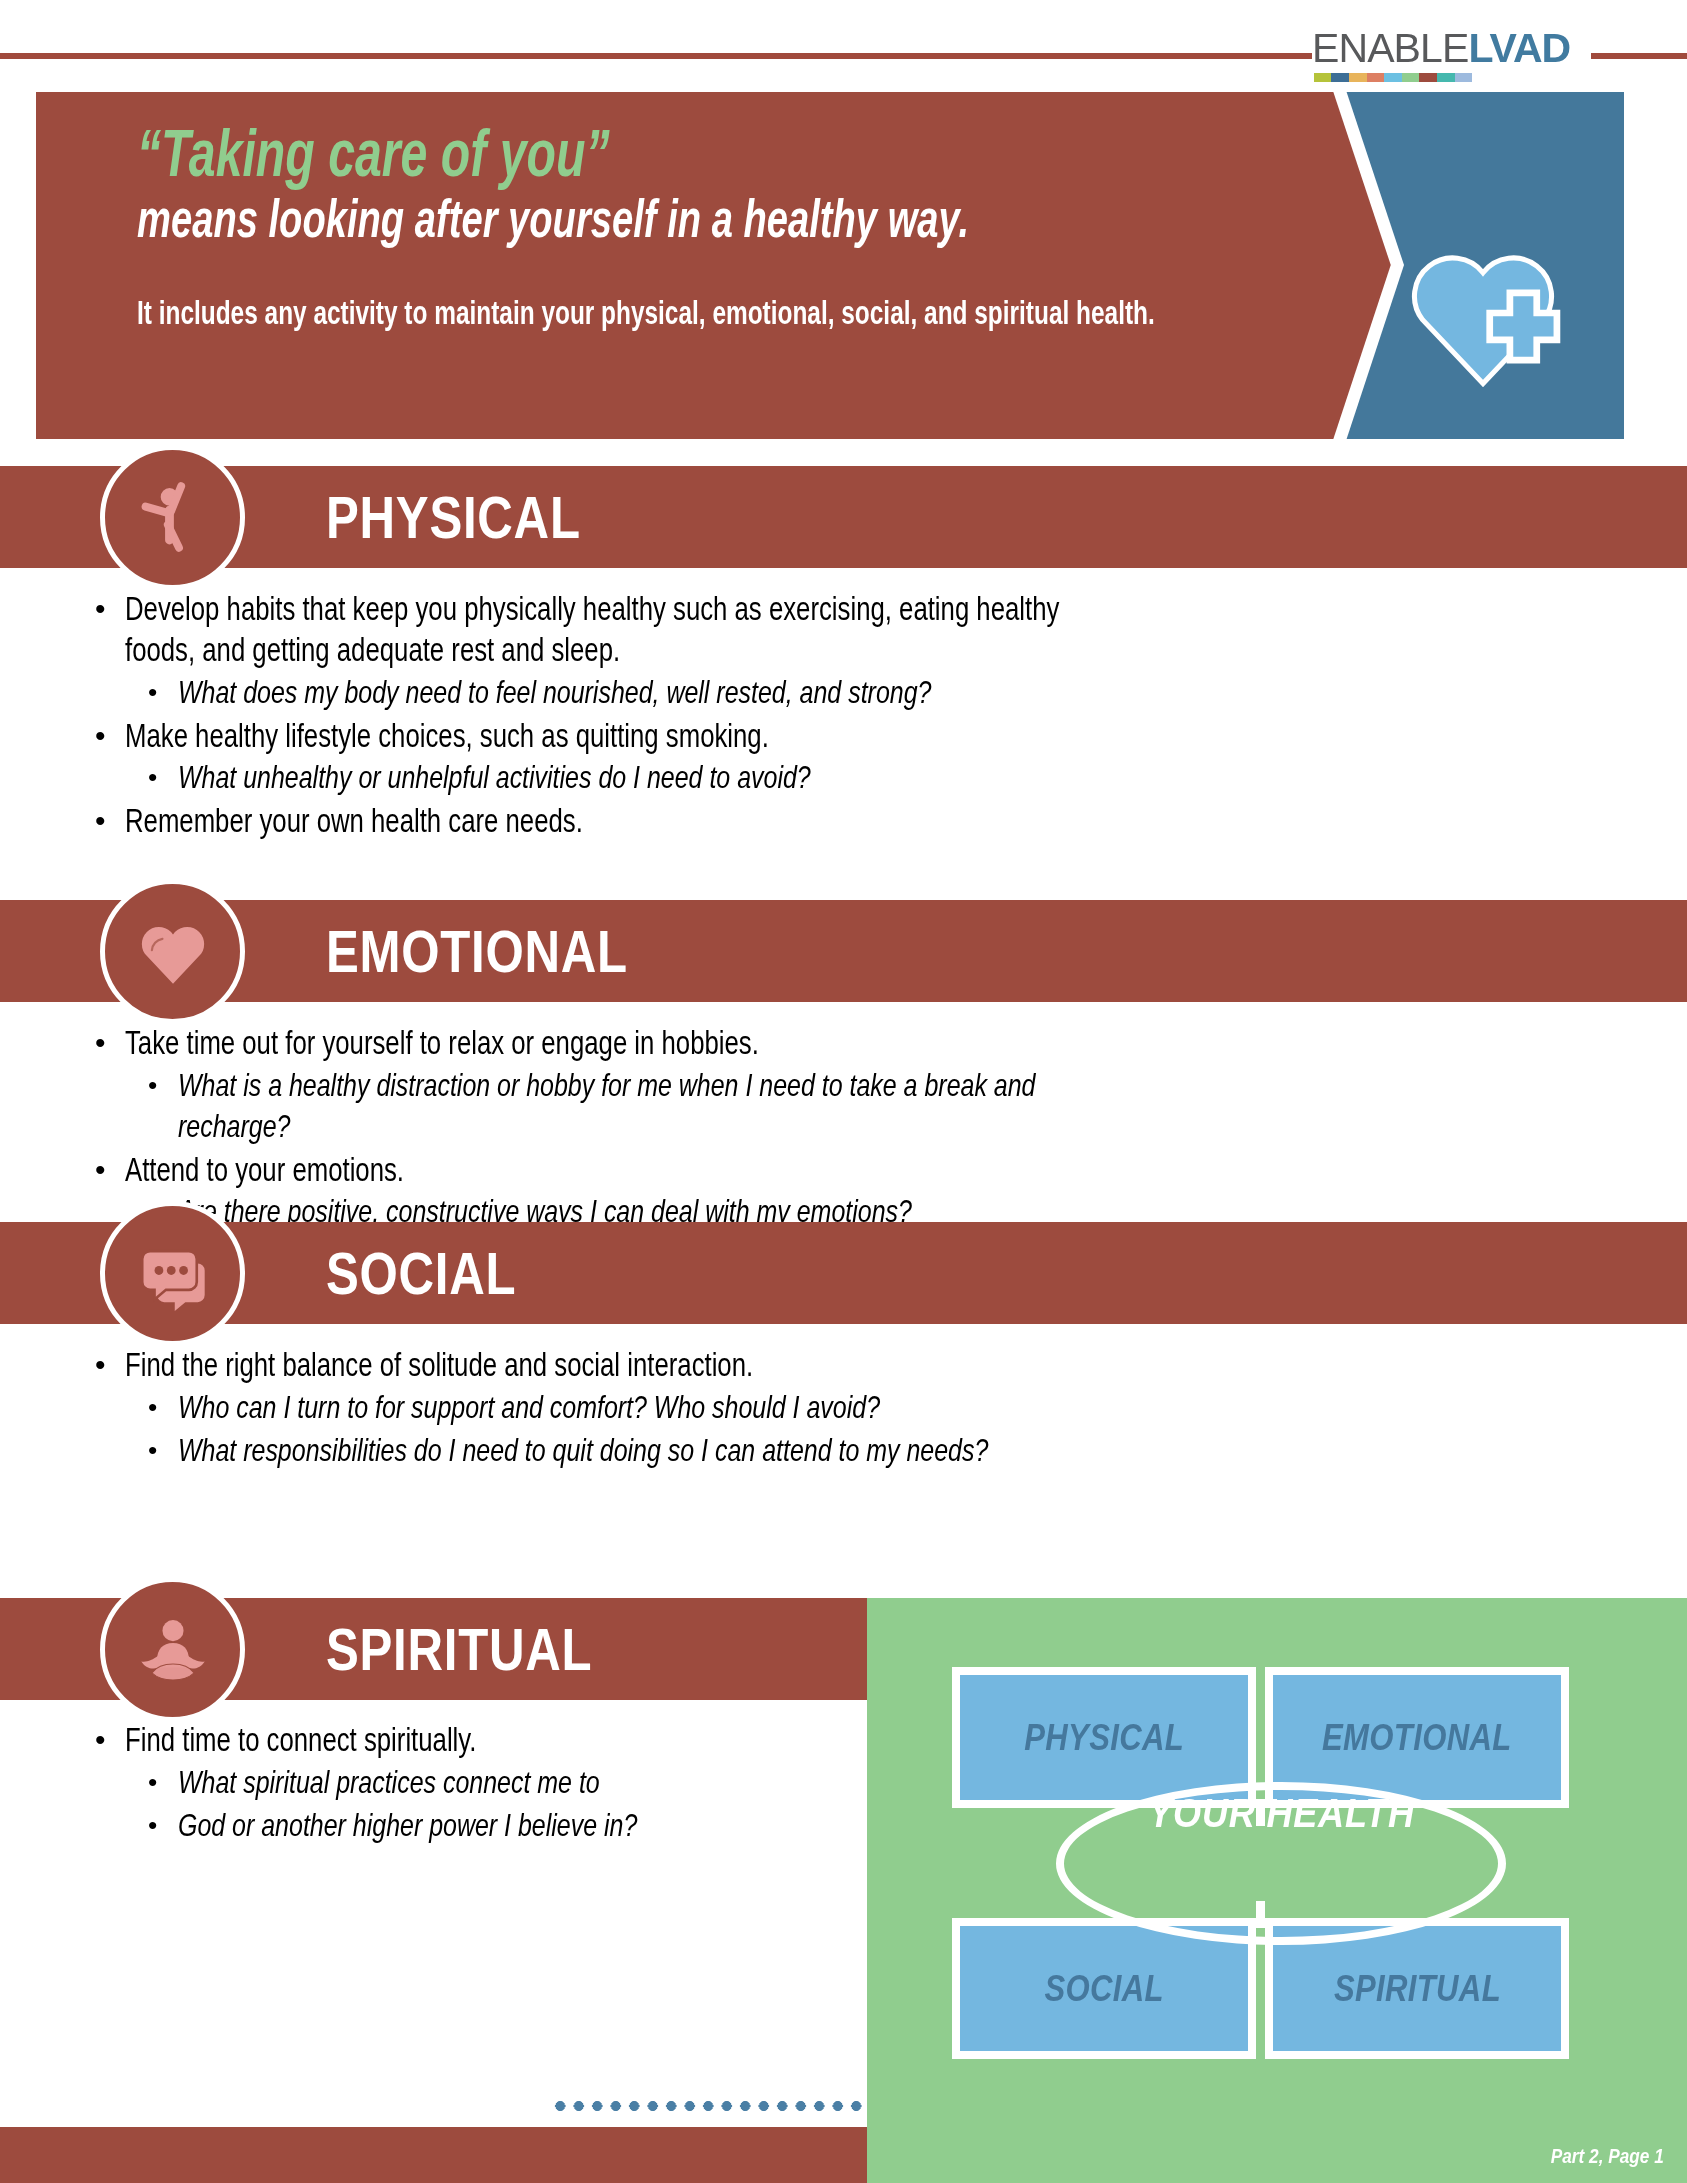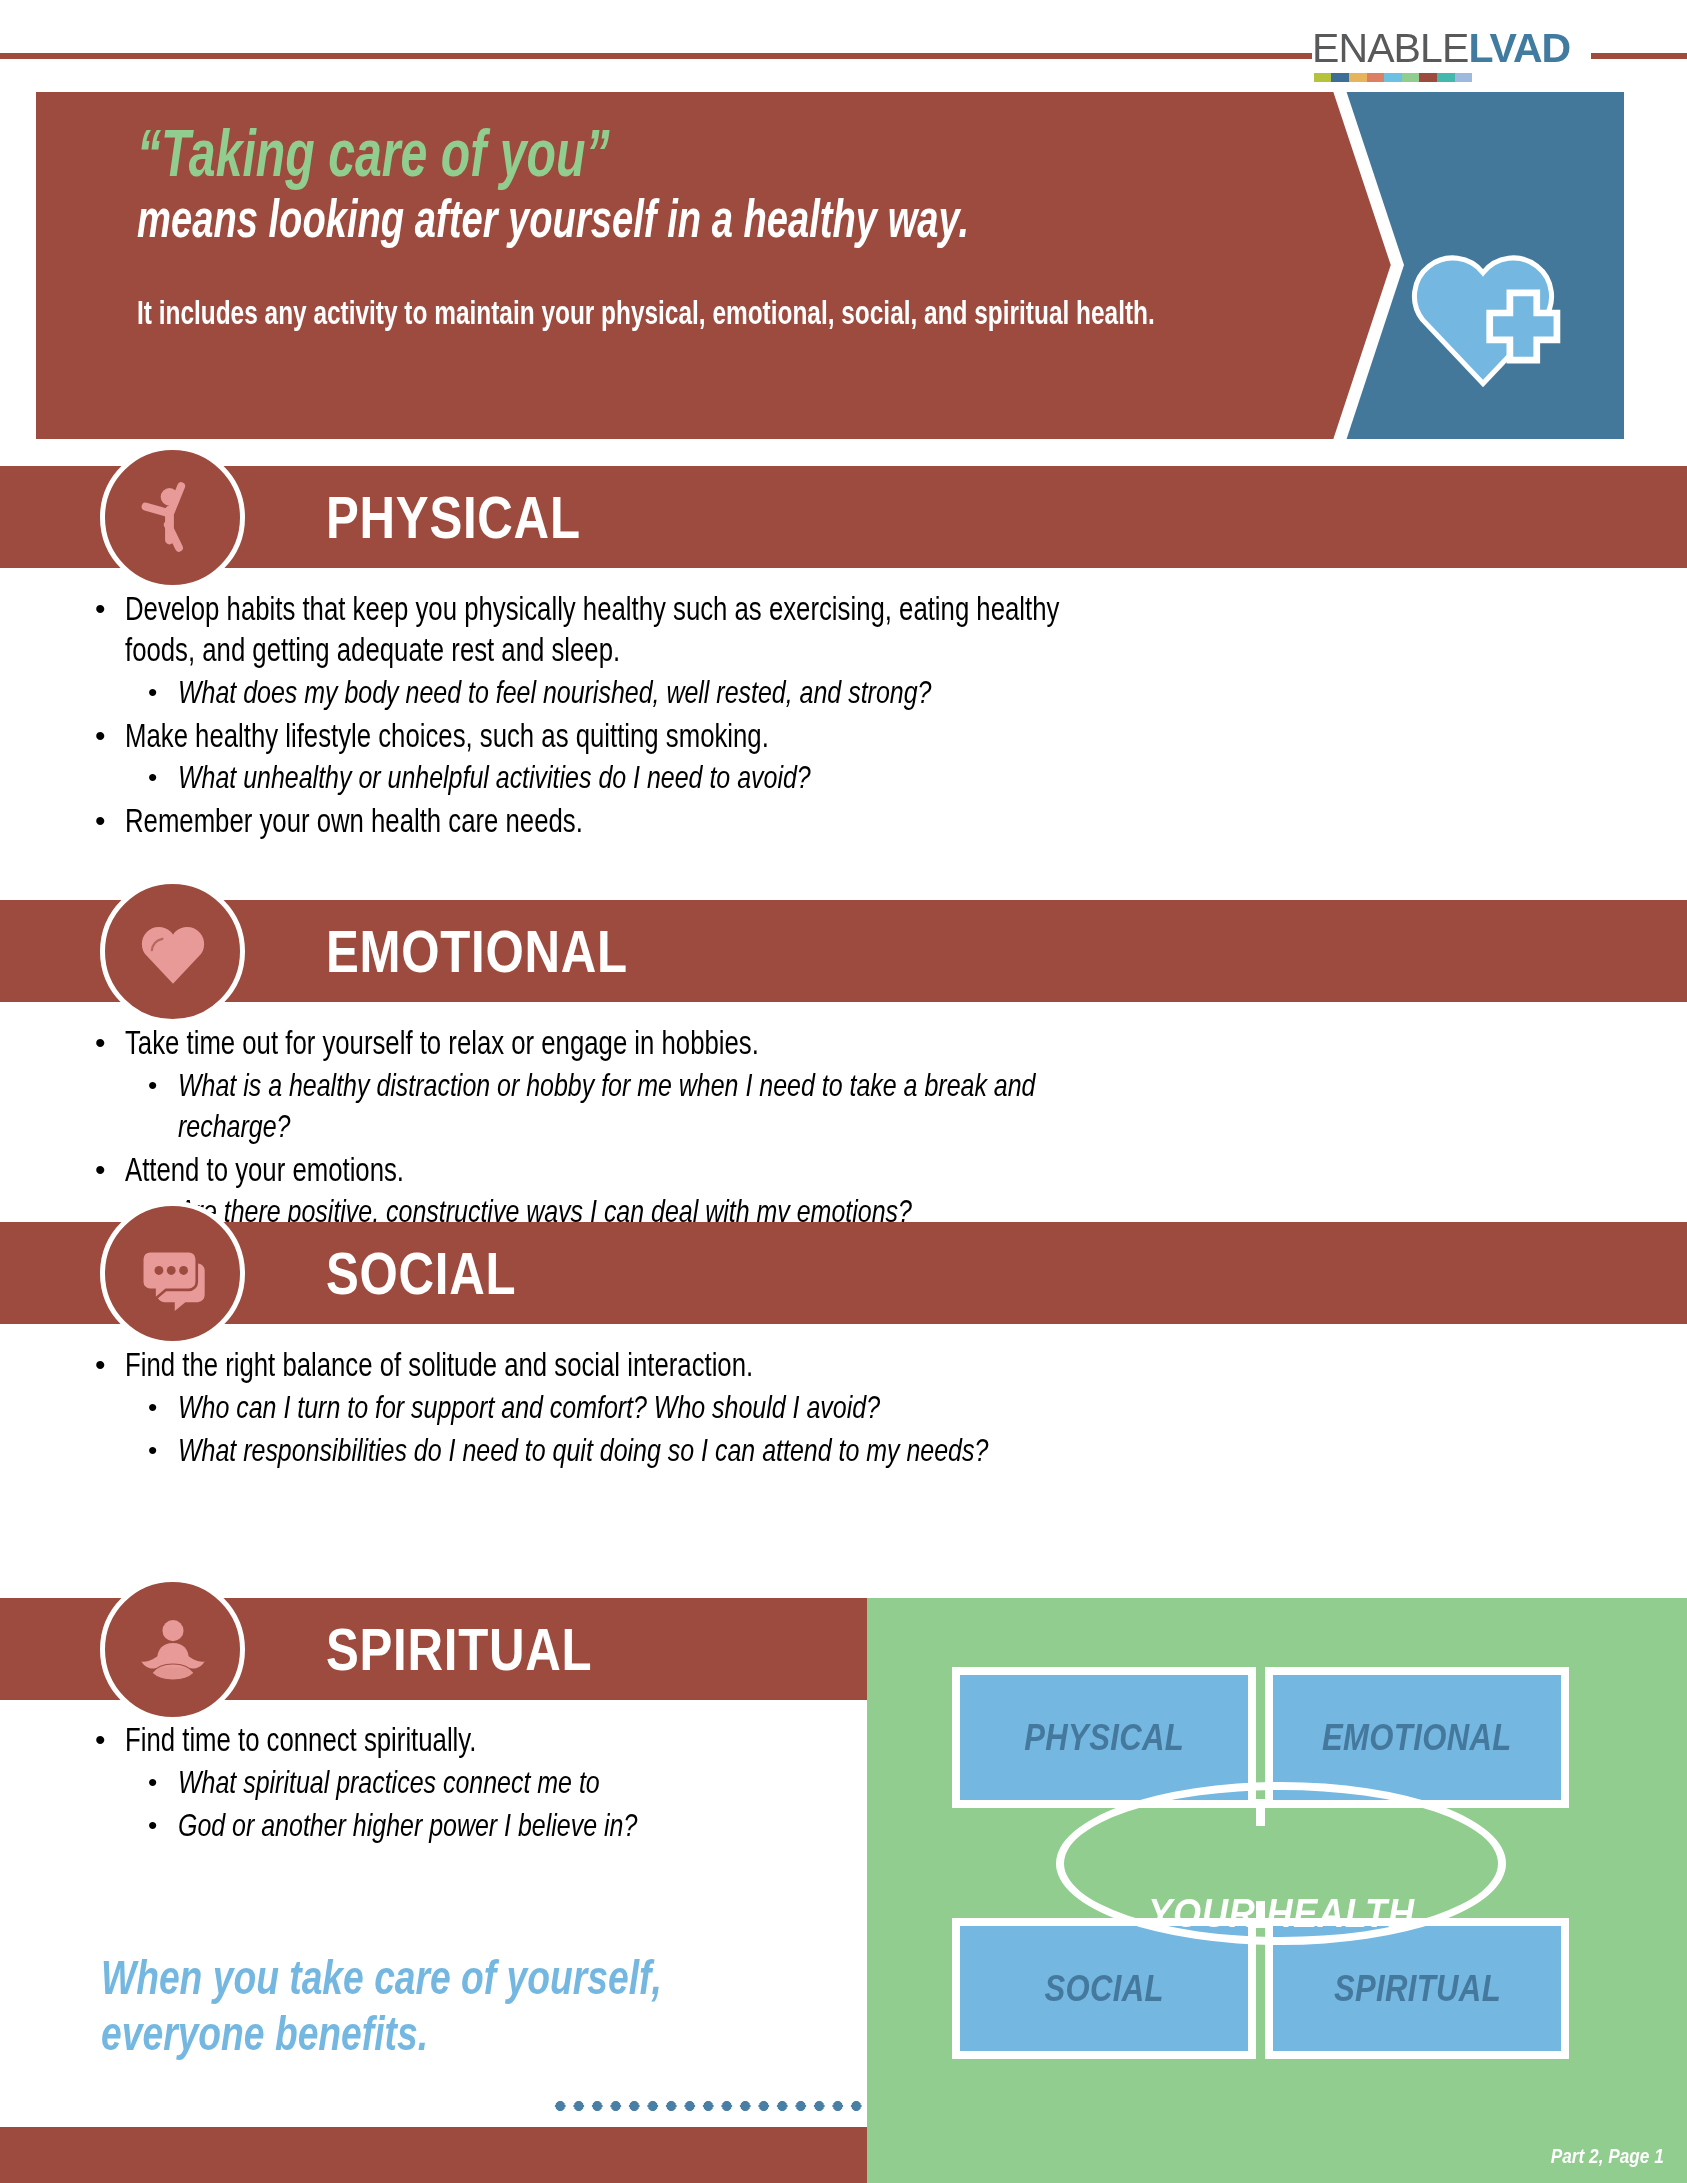--- a/index.html
+++ b/index.html
@@ -273,21 +273,21 @@
   .d-br { left: 313px; top: 251px; }
   .d-oval {
     position: absolute;
     left: 104px;
     top: 115px;
     width: 450px;
     height: 163px;
     border: 8.8px solid #ffffff;
     border-radius: 50%;
     display: flex;
-    align-items: flex-end;
+    align-items: flex-start;
     justify-content: center;
     background: transparent;
   }
   .d-oval span {
     font-family: "Liberation Sans", sans-serif;
     font-style: italic;
     font-weight: 700;
     font-size: 41px;
     color: #ffffff;
     transform: scaleX(0.88);
@@ -507,24 +507,20 @@
       <div class="bullet-row lv2">
         <div class="bullet-dot">•</div>
         <div class="bullet-text">What spiritual practices connect me to</div>
       </div>
       <div class="bullet-row lv2">
         <div class="bullet-dot">•</div>
         <div class="bullet-text">God or another higher power I believe in?</div>
       </div>
     </div>
 
-  <div class="closing">
-    <div class="closing-line">When you take care of yourself,</div>
-    <div class="closing-line">everyone benefits.</div>
-  </div>
   <div class="dotted"></div>
 
   <div class="green-panel">
     <div class="diagram">
       <div class="d-connector-v" style="top:132px; height:26.5px;"></div>
       <div class="d-connector-v" style="top:234px; height:26.5px;"></div>
 
       <div class="d-box d-tl">
         <span>PHYSICAL</span>
       </div>

